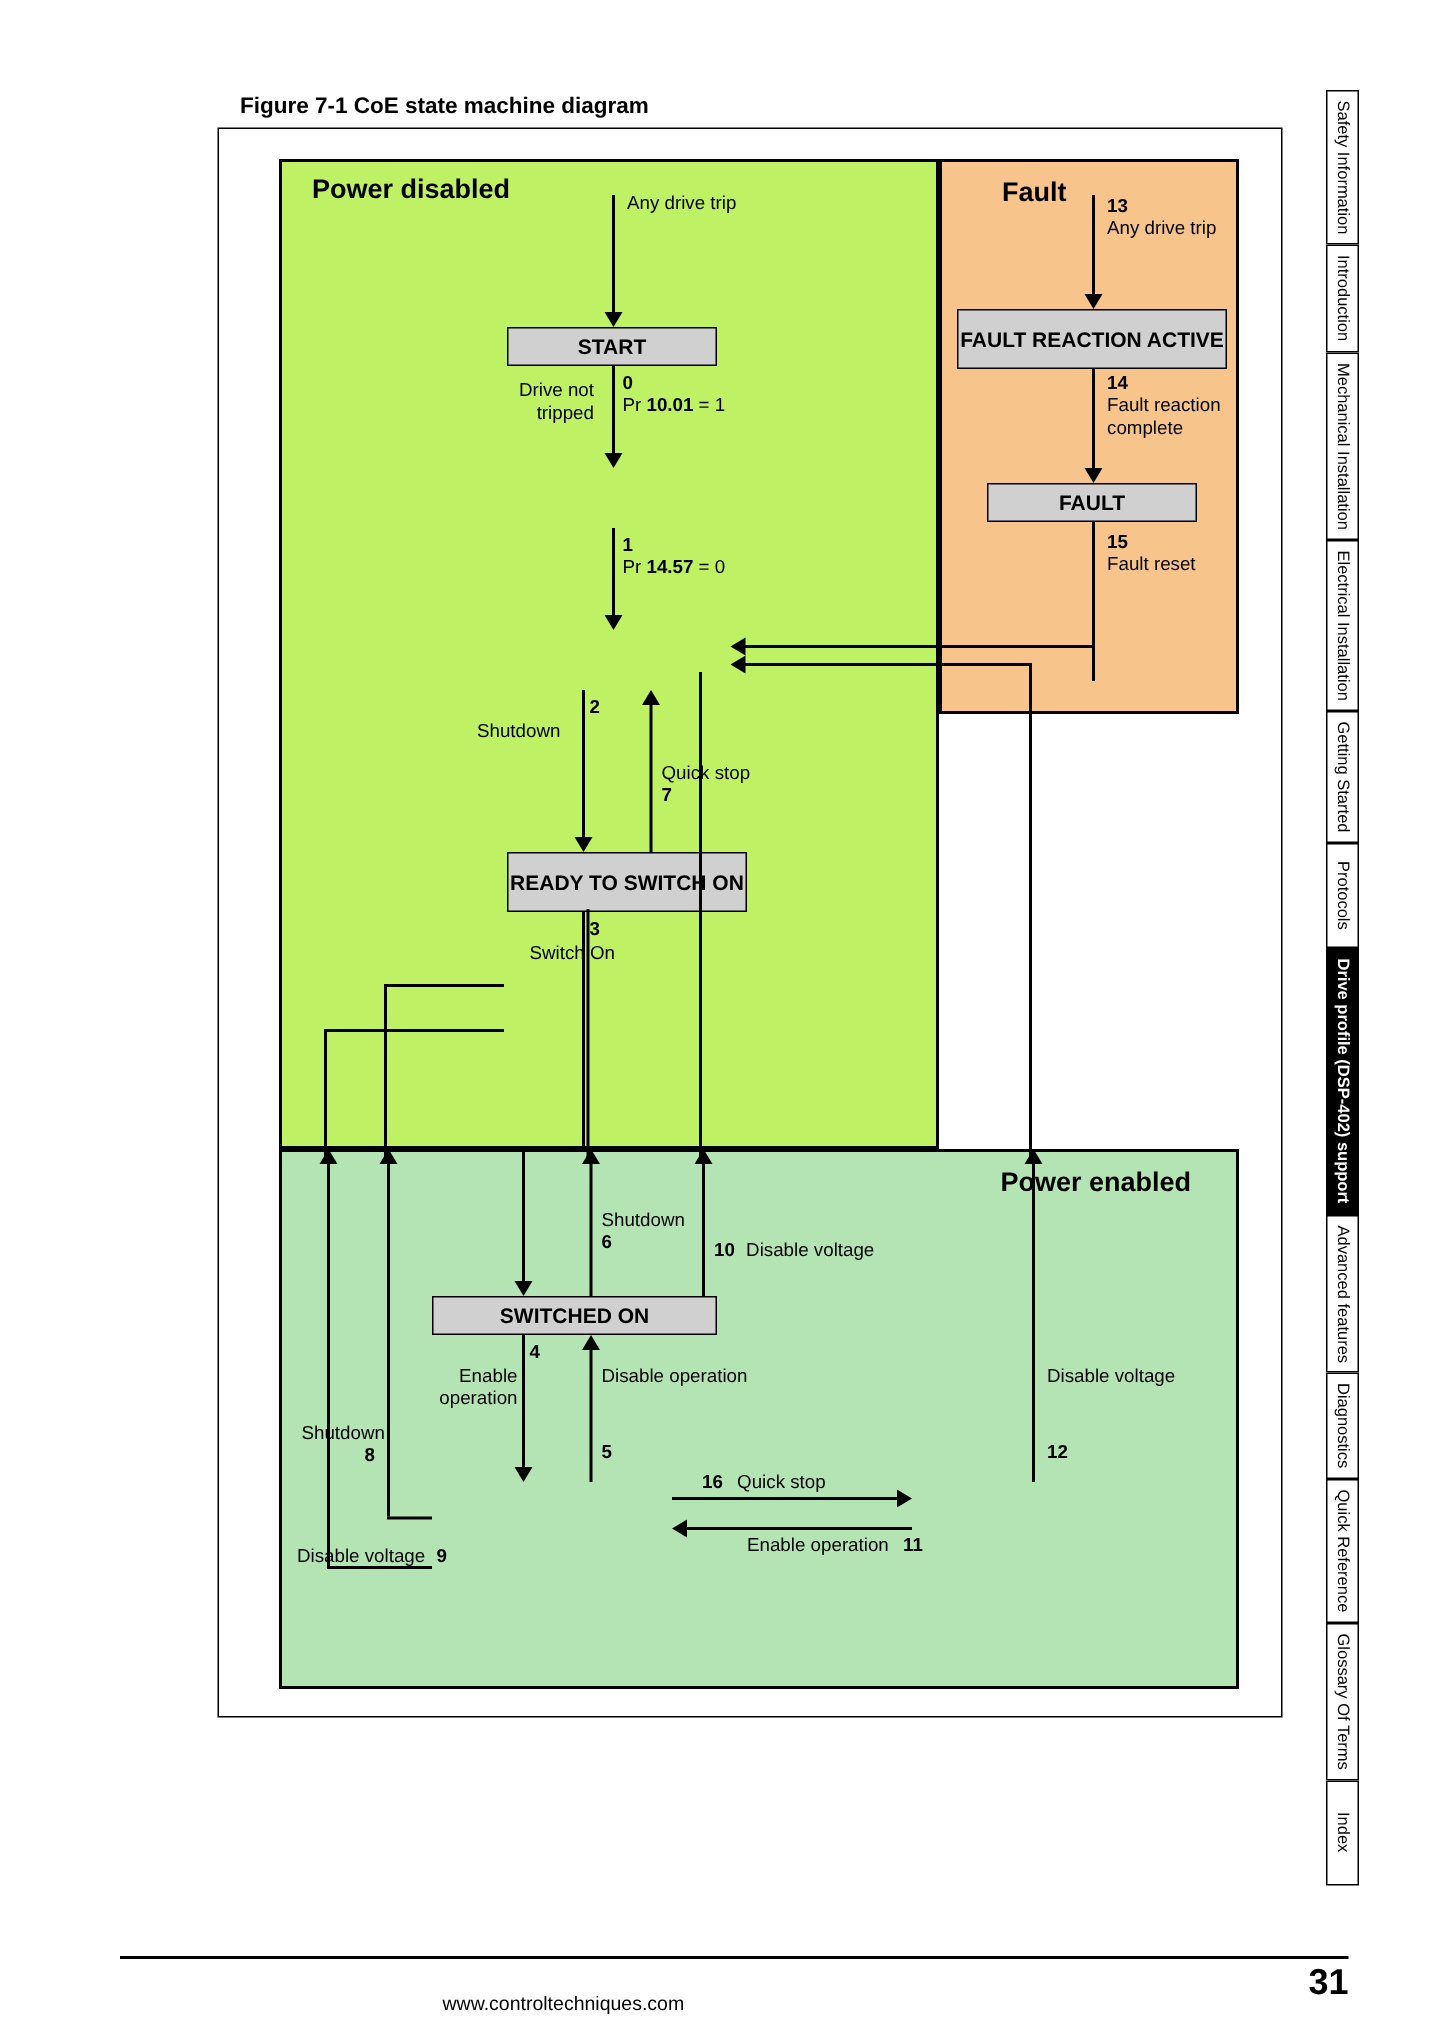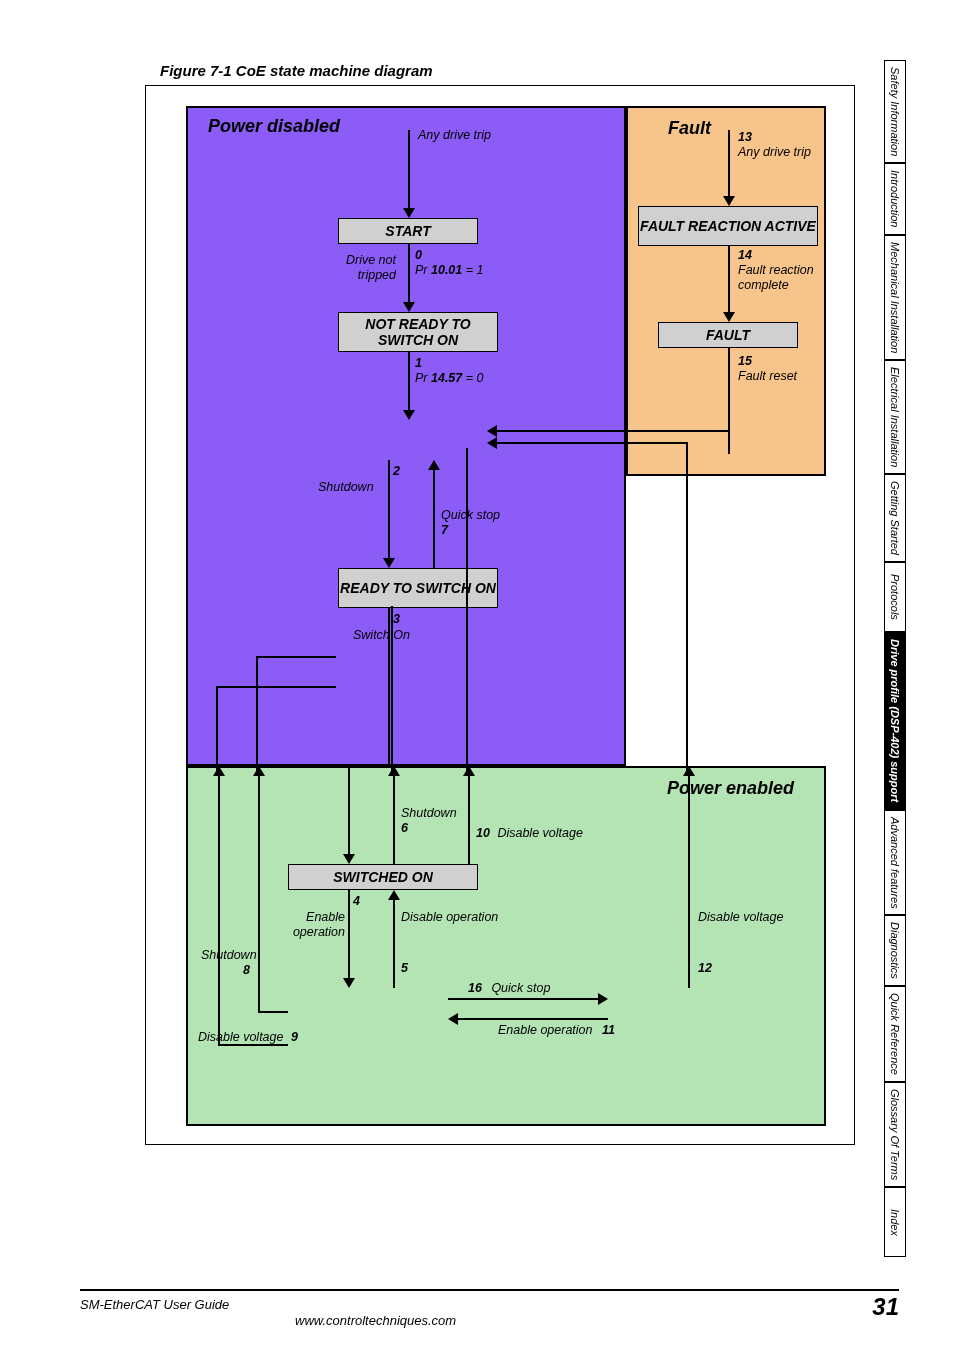--- a/index.html
+++ b/index.html
@@ -10,21 +10,20 @@
     height: 1352px;
     font-family: Arial, Helvetica, sans-serif;
     background: #fff;
     color: #000;
     font-size: 14px;
   }
   .page {
     position: relative;
     width: 954px;
     height: 1352px;
-    font-style: italic;
   }
 
   
   .fig-caption {
     position: absolute;
     top: 62px;
     left: 160px;
     font-weight: bold;
     font-size: 15px;
   }
@@ -49,21 +48,21 @@
     position: absolute;
     font-size: 18px;
     font-weight: bold;
   }
 
   .power-disabled {
     top: 20px;
     left: 40px;
     width: 440px;
     height: 660px;
-    background: #8b5cf6;
+    background: #bef264;
   }
   .power-disabled .region-title { top: 8px; left: 20px; }
 
   .fault {
     top: 20px;
     left: 480px;
     width: 200px;
     height: 370px;
     background: #F7C48B;
   }
@@ -214,21 +213,20 @@
       <div class="vline arrow" style="top:136px; left:220px; height:60px;"></div>
       <div class="tri-down" style="top:194px; left:215px;"></div>
       <div class="tlabel" style="top:145px; left:128px; text-align:right; width:80px;">
         <span>Drive not tripped</span>
       </div>
       <div class="tlabel" style="top:140px; left:227px;">
         <div class="num">0</div>
         <div>Pr <b>10.01</b> = 1</div>
       </div>
 
-      <div class="state" style="top:204px; left:150px; width:160px; height:40px; white-space:pre-line;">NOT READY TO SWITCH ON</div>
 
       <div class="vline arrow" style="top:244px; left:220px; height:60px;"></div>
       <div class="tri-down" style="top:302px; left:215px;"></div>
       <div class="tlabel" style="top:248px; left:227px;">
         <div class="num">1</div>
         <div>Pr <b>14.57</b> = 0</div>
       </div>
 
 
       <div class="vline arrow" style="top:352px; left:200px; height:100px;"></div>
@@ -396,18 +394,17 @@
     <div class="tab">Protocols</div>
     <div class="tab active" style="min-height:120px;">Drive profile (DSP-402) support</div>
     <div class="tab">Advanced features</div>
     <div class="tab">Diagnostics</div>
     <div class="tab">Quick Reference</div>
     <div class="tab">Glossary Of Terms</div>
     <div class="tab">Index</div>
   </div>
 
   <div class="footer">
-    <div class="doc-title">SM-EtherCAT User Guide</div>
     <div class="url">www.controltechniques.com</div>
     <div class="pagenum">31</div>
   </div>
 
 </div>
 
 </body></html>

